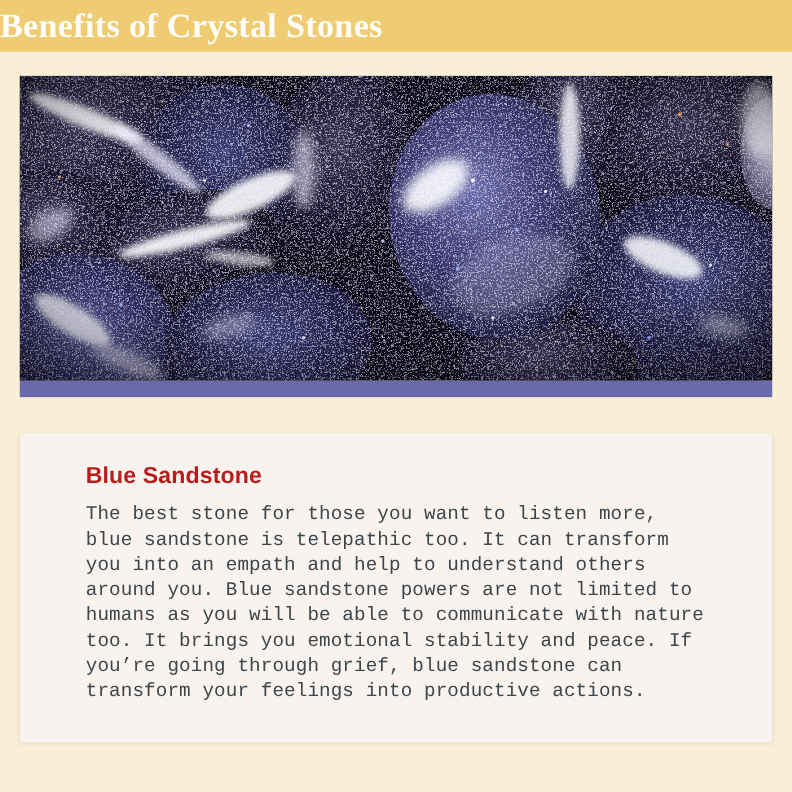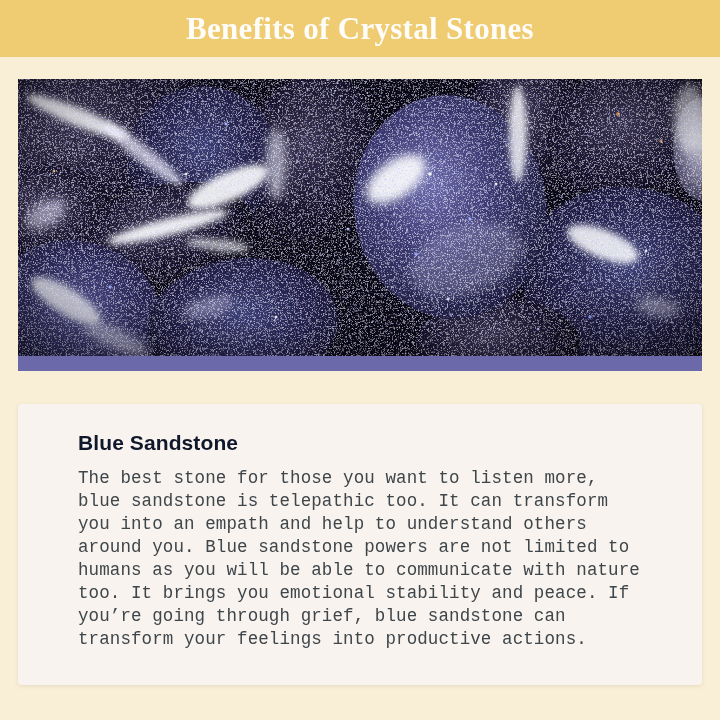--- a/index.html
+++ b/index.html
@@ -4,22 +4,22 @@
 <style>
   * { box-sizing: border-box; }
   html, body { margin: 0; padding: 0; }
   body {
     width: 720px; height: 720px;
     overflow: hidden;
     font-family: "Liberation Sans", sans-serif;
     background: #f9efd7;
   }
   .banner {
-    height: 57px;
-    display: flex; align-items: center; justify-content: center;
+    height: 47px;
+    display: flex; align-items: center; justify-content: flex-start;
   }
   .banner h1 {
     margin: 0;
     font-family: "Liberation Serif", "DejaVu Serif", serif;
     font-weight: bold;
     font-size: 31px;
     letter-spacing: 0.3px;
   }
   .hero {
     margin: 22px 18px 0 18px;
@@ -177,17 +177,17 @@
         <rect width="684" height="277" filter="url(#sparkleFine)" opacity="0.55"></rect>
         <rect width="684" height="277" filter="url(#sparkleBlue)" opacity="0.5"></rect>
         <rect width="684" height="277" filter="url(#sparkleSoft)" opacity="0.35"></rect>
         <rect width="684" height="277" fill="url(#gVig)"></rect>
       </svg>
     </div>
     <div class="accent-bar" style="background-color: rgb(107, 105, 170);"></div>
   </figure>
 
   <section class="card" style="background-color: rgb(249, 243, 240);">
-    <h2 style="color: #0f172a;">Blue Sandstone</h2>
+    <h2 style="color: #b91c1c;">Blue Sandstone</h2>
     <p style="color: rgb(62, 70, 74);">The best stone for those you want to listen more, blue sandstone is telepathic too. It can transform you into an empath and help to understand others around you. Blue sandstone powers are not limited to humans as you will be able to communicate with nature too. It brings you emotional stability and peace. If you’re going through grief, blue sandstone can transform your feelings into productive actions.</p>
   </section>
 
 </div>
 
 </body></html>

